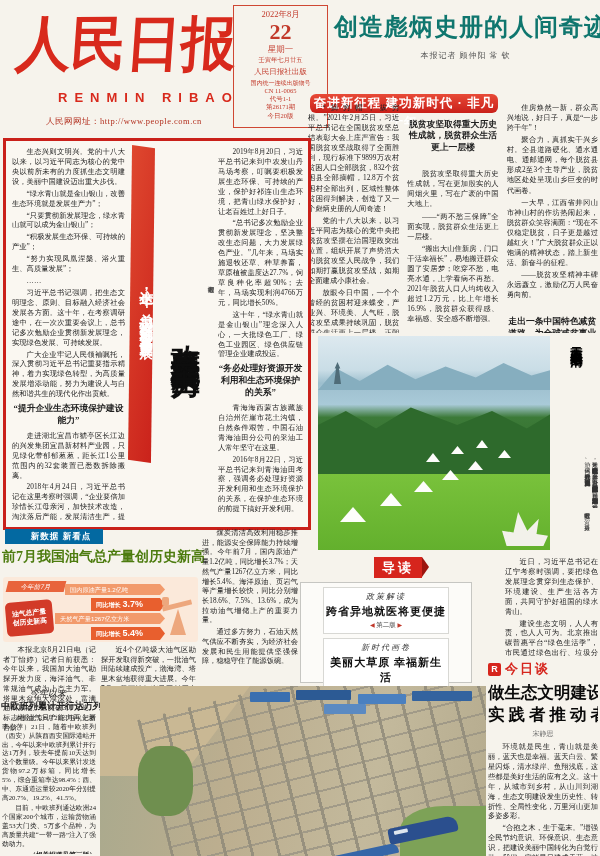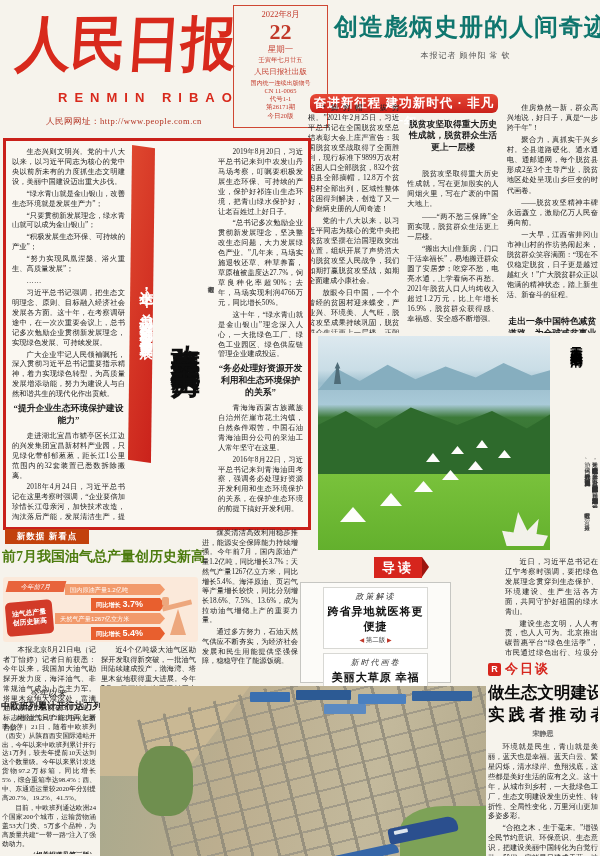--- a/index.html
+++ b/index.html
@@ -62,30 +62,30 @@
   
   .cap1{left:554px;top:337px;width:44px;height:213px;display:flex;flex-direction:column;align-items:center;}
   .cap1-title{height:120px;font-size:12.5px;font-weight:900;color:#000;letter-spacing:1px;}
   .cap1-text{flex:1;width:44px;font-size:6px;line-height:1.25;color:#333;overflow:hidden;}
   .cap1-credit{height:42px;width:30px;font-size:6px;color:#333;}
   
   .daodu-tab{left:374px;top:557px;width:48px;height:21px;background:#d6251d;color:#fff;font-size:13px;
     font-weight:900;text-align:center;line-height:21px;letter-spacing:3px;font-family:"Liberation Sans",sans-serif;}
   .daodu-tab:after{content:"";position:absolute;right:-7px;top:0;border-style:solid;
     border-width:10.5px 0 10.5px 7px;border-color:transparent transparent transparent #9c150f;}
-  .daodu-box{left:300px;top:582px;width:151px;height:101px;border:1px solid #c6c6c2;background:#fcfbf8;
+  .daodu-box{left:300px;top:582px;width:172px;height:101px;border:1px solid #c6c6c2;background:#fcfbf8;
     box-sizing:border-box;padding:4px 22px;}
   .daodu-card{border:1px solid #d8d8d4;background:#fff;text-align:center;padding:3px 2px;margin-bottom:4px;}
   .dd-kicker{font-size:8px;font-style:italic;color:#333;letter-spacing:2px;}
   .dd-title{font-size:11px;font-weight:700;color:#111;margin:2px 0;letter-spacing:1px;}
   .dd-page{font-size:6.5px;color:#444;}
   .dd-page .tri{color:#c0392b;font-size:6px;}
   
-  .oil-label{left:5px;top:529px;width:84px;height:15px;background:#c2410c;color:#fff;font-size:8.5px;
-    font-weight:bold;text-align:center;line-height:15px;letter-spacing:1px;font-family:"Liberation Sans",sans-serif;}
+  .oil-label{left:5px;top:529px;width:84px;height:15px;background:#0369a1;color:#fff;font-size:8.5px;
+    font-weight:bold;text-align:center;line-height:15px;letter-spacing:1px;font-family:"Liberation Sans",sans-serif;padding-left:14px;}
   .oil-title{left:2px;top:548px;width:199px;font-size:14px;font-weight:900;color:#4d7c0f;white-space:nowrap;}
   .oil-info{left:3px;top:577px;width:195px;height:65px;background:#fbe9da;border-radius:3px;overflow:hidden;}
   .oi-period{position:absolute;left:4px;top:4px;width:58px;height:11px;background:#e8643c;color:#fff;
     font-size:6.5px;text-align:center;line-height:11px;transform:skewX(-14deg);font-family:"Liberation Sans",sans-serif;}
   .oi-badge{position:absolute;left:3px;top:24px;width:47px;height:34px;background:#d23a28;color:#fff;
     font-size:6.8px;font-weight:bold;text-align:center;border-radius:5px;transform:rotate(-5deg);
     display:flex;flex-direction:column;justify-content:center;line-height:1.3;font-family:"Liberation Sans",sans-serif;}
   .arr{position:absolute;color:#fff;font-size:6.2px;line-height:11px;padding-left:5px;box-sizing:border-box;
     clip-path:polygon(0 0,calc(100% - 5px) 0,100% 50%,calc(100% - 5px) 100%,0 100%);
     font-family:"Liberation Sans",sans-serif;white-space:nowrap;}
@@ -119,21 +119,21 @@
   .loco:after{content:"";position:absolute;left:6px;top:3px;width:14px;height:4px;background:#dfe6ef;border-radius:1px;}
   
   .rc-upper{left:505px;top:557px;width:93px;height:100px;font-size:7.3px;line-height:1.36;overflow:hidden;}
   .jrt{left:488px;top:660px;width:110px;height:196px;overflow:hidden;}
   .jrt-row{display:flex;align-items:center;gap:4px;margin-bottom:4px;}
   .jrt-icon{width:13px;height:13px;background:#d6251d;color:#fff;font-size:9px;font-weight:bold;
     text-align:center;line-height:13px;border-radius:2px;font-family:"Liberation Sans",sans-serif;}
   .jrt-label{font-size:13px;font-weight:900;color:#d6251d;letter-spacing:2px;}
   .jrt-t1{font-size:16.5px;font-weight:900;color:#0a0a0a;white-space:nowrap;}
   .jrt-t2{font-size:16.5px;font-weight:900;color:#0a0a0a;letter-spacing:4px;white-space:nowrap;}
-  .jrt-author{font-size:7px;color:#666;text-align:center;margin:3px 0;font-weight:bold;}
+  .jrt-author{font-size:7px;color:#666;text-align:center;margin:3px 0;}
   .jrt-body{font-size:7.3px;line-height:1.36;}
 </style>
 </head>
 <body>
 
 <div class="abs mast-title">人民日报</div>
 <div class="abs mast-sub">RENMIN RIBAO</div>
 <div class="abs url-line">人民网网址：http://www.people.com.cn</div>
 
 <div class="abs date-box">
@@ -164,22 +164,22 @@
   <div class="col">
     <div class="sub-c">脱贫攻坚取得重大历史性成就，脱贫群众生活更上一层楼</div>
     <p>脱贫攻坚取得重大历史性成就，写在更加殷实的人间烟火里，写在广袤的中国大地上。</p>
     <p>——“两不愁三保障”全面实现，脱贫群众生活更上一层楼。</p>
     <p>“搬出大山住新房，门口干活幸福长”，易地搬迁群众圆了安居梦；吃穿不愁，电亮水通，上学看病不再愁。2021年脱贫人口人均纯收入超过1.2万元，比上年增长16.9%，脱贫群众获得感、幸福感、安全感不断增强。</p>
 
   </div>
   <div class="col">
     <p>住房焕然一新，群众高兴地说，好日子，真是“一步跨千年”！</p>
     <p>聚合力，真抓实干兴乡村。全县道路硬化、通水通电、通邮通网，每个脱贫县形成2至3个主导产业，脱贫地区处处呈现山乡巨变的时代画卷。</p>
+    <p>一大早，江西省井冈山市神山村的作坊热闹起来，脱贫群众笑容满面：“现在不仅稳定脱贫，日子更是越过越红火！”广大脱贫群众正以饱满的精神状态，踏上新生活、新奋斗的征程。</p>
     <p>——脱贫攻坚精神丰碑永远矗立，激励亿万人民奋勇向前。</p>
-    <p>一大早，江西省井冈山市神山村的作坊热闹起来，脱贫群众笑容满面：“现在不仅稳定脱贫，日子更是越过越红火！”广大脱贫群众正以饱满的精神状态，踏上新生活、新奋斗的征程。</p>
     <div class="sub-c">走出一条中国特色减贫道路，为全球减贫事业提供有益借鉴</div>
 
   </div>
 </div>
 
 <div class="abs eco-box">
   <div class="abs eco-colA just">
     <p>生态兴则文明兴。党的十八大以来，以习近平同志为核心的党中央以前所未有的力度抓生态文明建设，美丽中国建设迈出重大步伐。</p>
     <p>“绿水青山就是金山银山，改善生态环境就是发展生产力”；</p>
     <p>“只要贯彻新发展理念，绿水青山就可以成为金山银山”；</p>
@@ -312,16 +312,16 @@
 
 <div class="abs jrt">
   <div class="jrt-row">
     <div class="jrt-icon">R</div>
     <div class="jrt-label">今日谈</div>
   </div>
   <div class="jrt-t1">做生态文明建设的</div>
   <div class="jrt-t2">实践者推动者</div>
   <div class="jrt-author">宋静思</div>
   <div class="jrt-body just">
-    <p>环境就是民生，青山就是美丽，蓝天也是幸福。蓝天白云、繁星闪烁，清水绿岸、鱼翔浅底，这些都是美好生活的应有之义。这十年，从城市到乡村，一大批绿色工厂，生态文明建设发生历史性、转折性、全局性变化，万里河山更加多姿多彩。</p>
+    <p>环境就是民生，青山就是美丽，蓝天也是幸福。蓝天白云、繁星闪烁，清水绿岸、鱼翔浅底，这些都是美好生活的应有之义。这十年，从城市到乡村，从山川到湖海，生态文明建设发生历史性、转折性、全局性变化，万里河山更加多姿多彩。</p>
     <p>“合抱之木，生于毫末。”增强全民节约意识、环保意识、生态意识，把建设美丽中国转化为自觉行动，我们一定能早日建成天蓝、地绿、水清的美丽中国。</p>
   </div>
 </div>
 
 </body></html>

